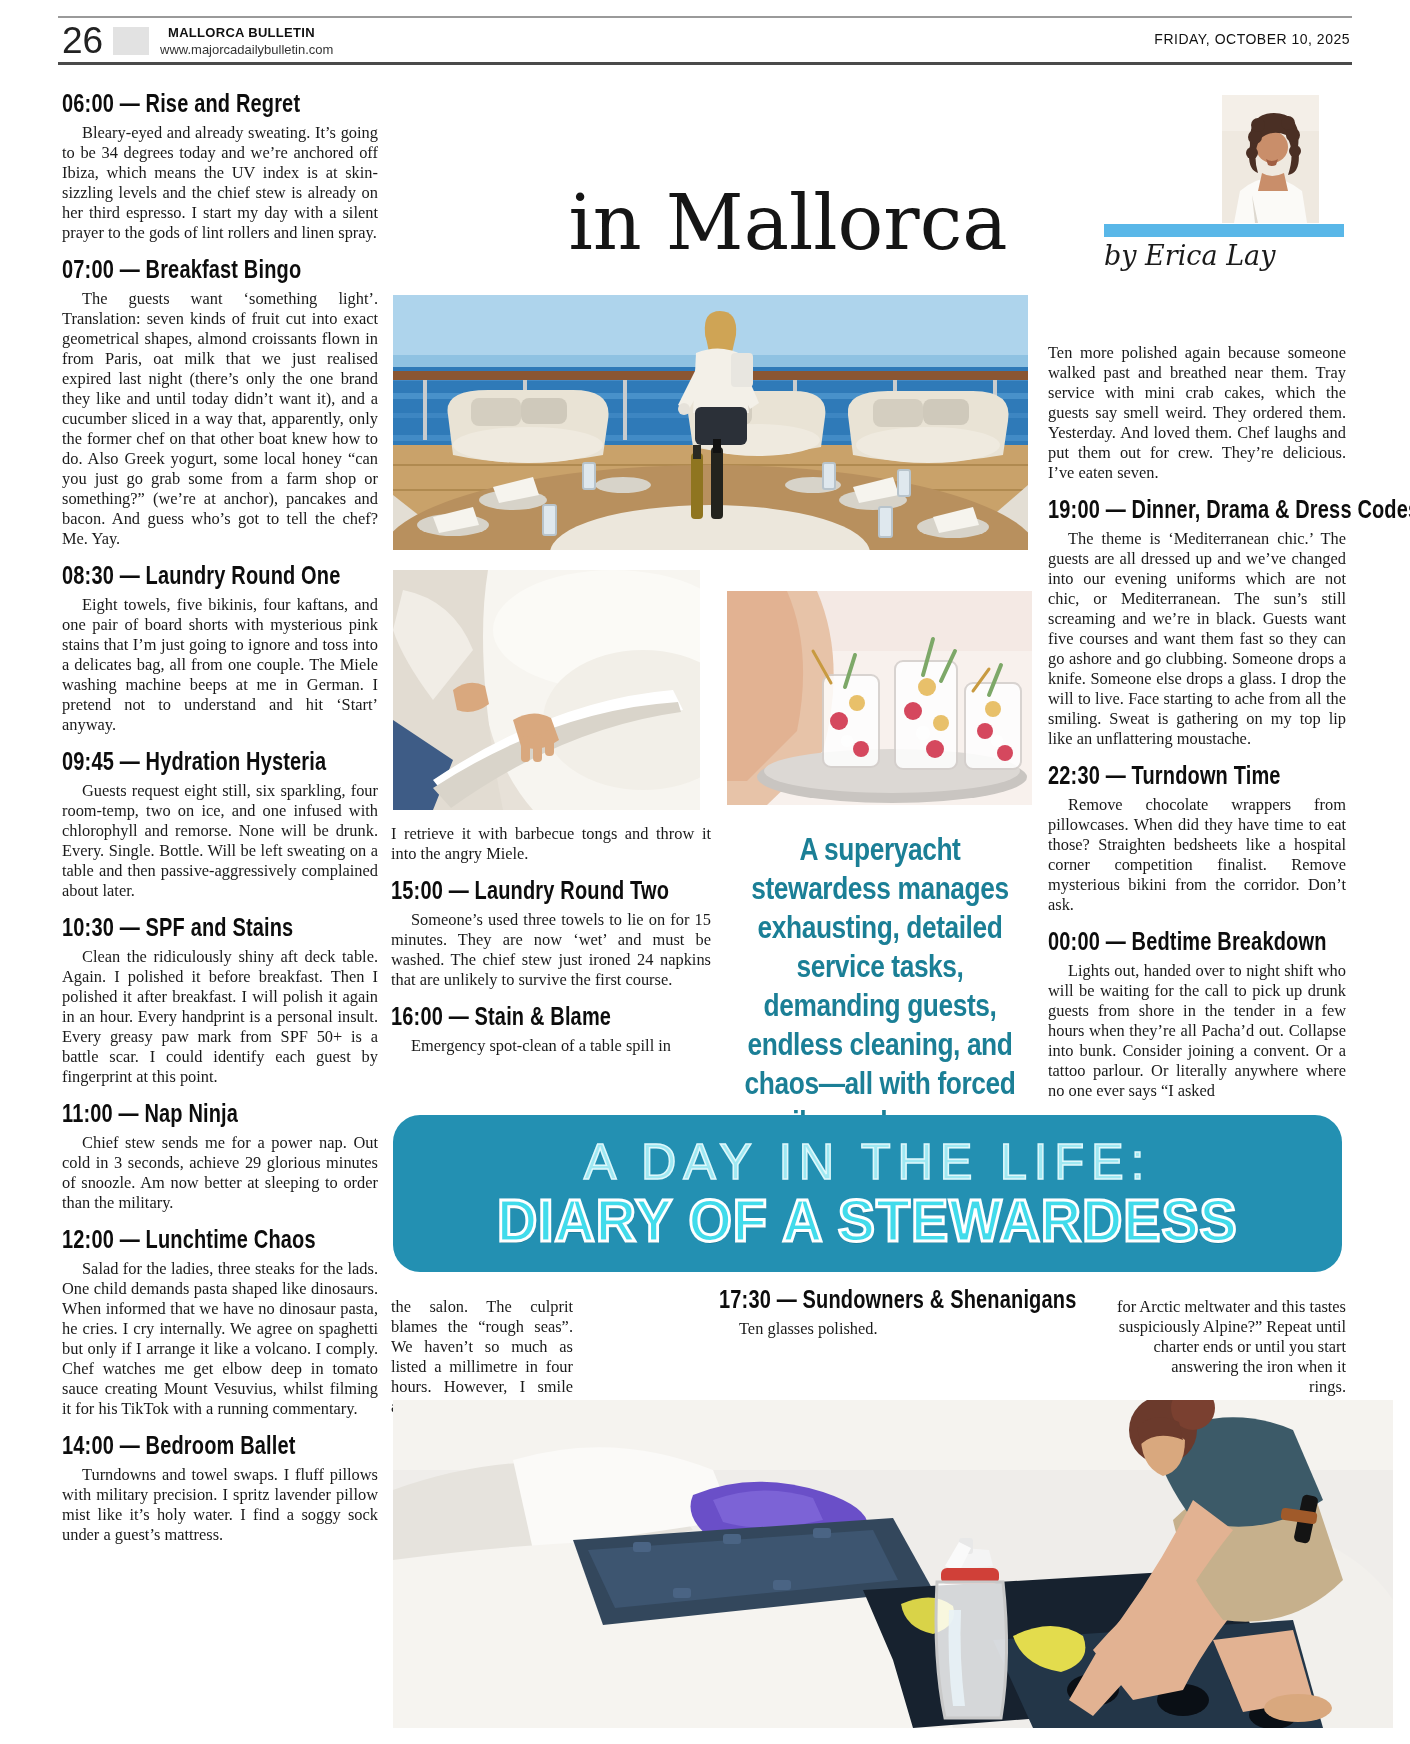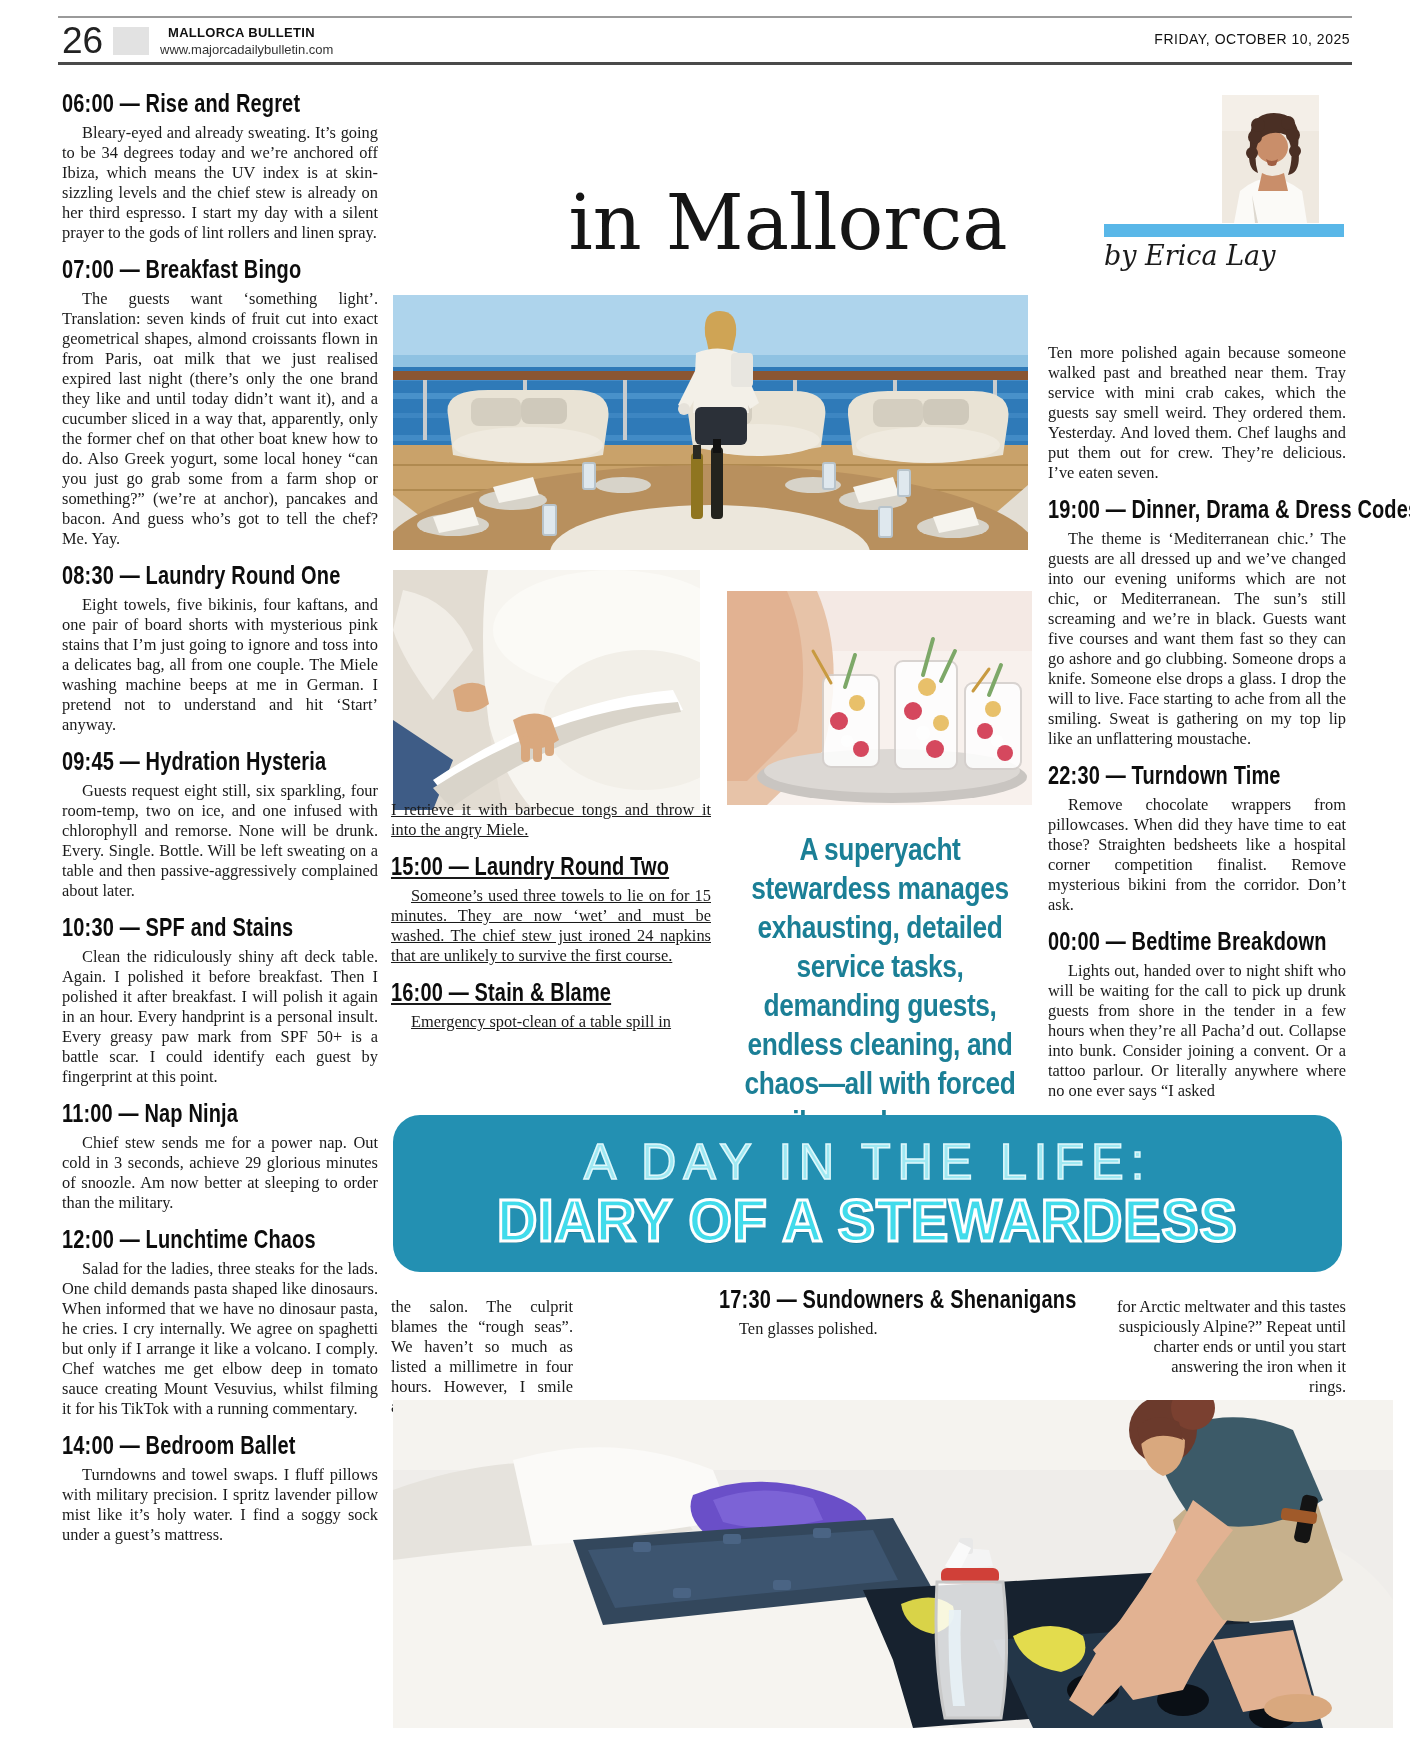--- a/index.html
+++ b/index.html
@@ -36,21 +36,21 @@
   .photo-top{left:393px;top:295px;width:635px;height:255px;background:#aed4ec;}
   .photo-sheet{left:393px;top:570px;width:307px;height:240px;background:#e9e3db;}
   .photo-drinks{left:727px;top:591px;width:305px;height:214px;background:#f7efec;}
   .photo-bottom{left:393px;top:1400px;width:1000px;height:328px;background:#edebe7;}
 
   
   .col{position:absolute;font-size:16.4px;line-height:20px;text-align:justify;
        hyphens:auto;-webkit-hyphens:auto;}
   .col-left{left:62px;top:90px;width:316px;height:1650px;}
   .col-right{left:1048px;top:296px;width:298px;margin-top:47px;}
-  .col-mid{left:391px;top:800px;width:320px;text-decoration:underline;}
+  .col-mid{left:391px;top:824px;width:320px;}
   .col-bl{left:391px;top:1297px;width:322px;}
   .col-bm{left:719px;top:1286px;width:316px;}
   .col-br{left:1045px;top:1297px;width:301px;text-align:right;}
 
   .t-head{font-family:"Liberation Sans",sans-serif;font-weight:700;font-size:25px;line-height:26px;
           color:#0d0d0d;white-space:nowrap;transform:scaleX(.8);transform-origin:left center;
           margin:13px 0 7px 0;letter-spacing:.2px;}
   .t-head.first{margin-top:0;}
   p.para{margin:0;text-indent:20px;}
   p.cont{margin:0;text-indent:0;}

